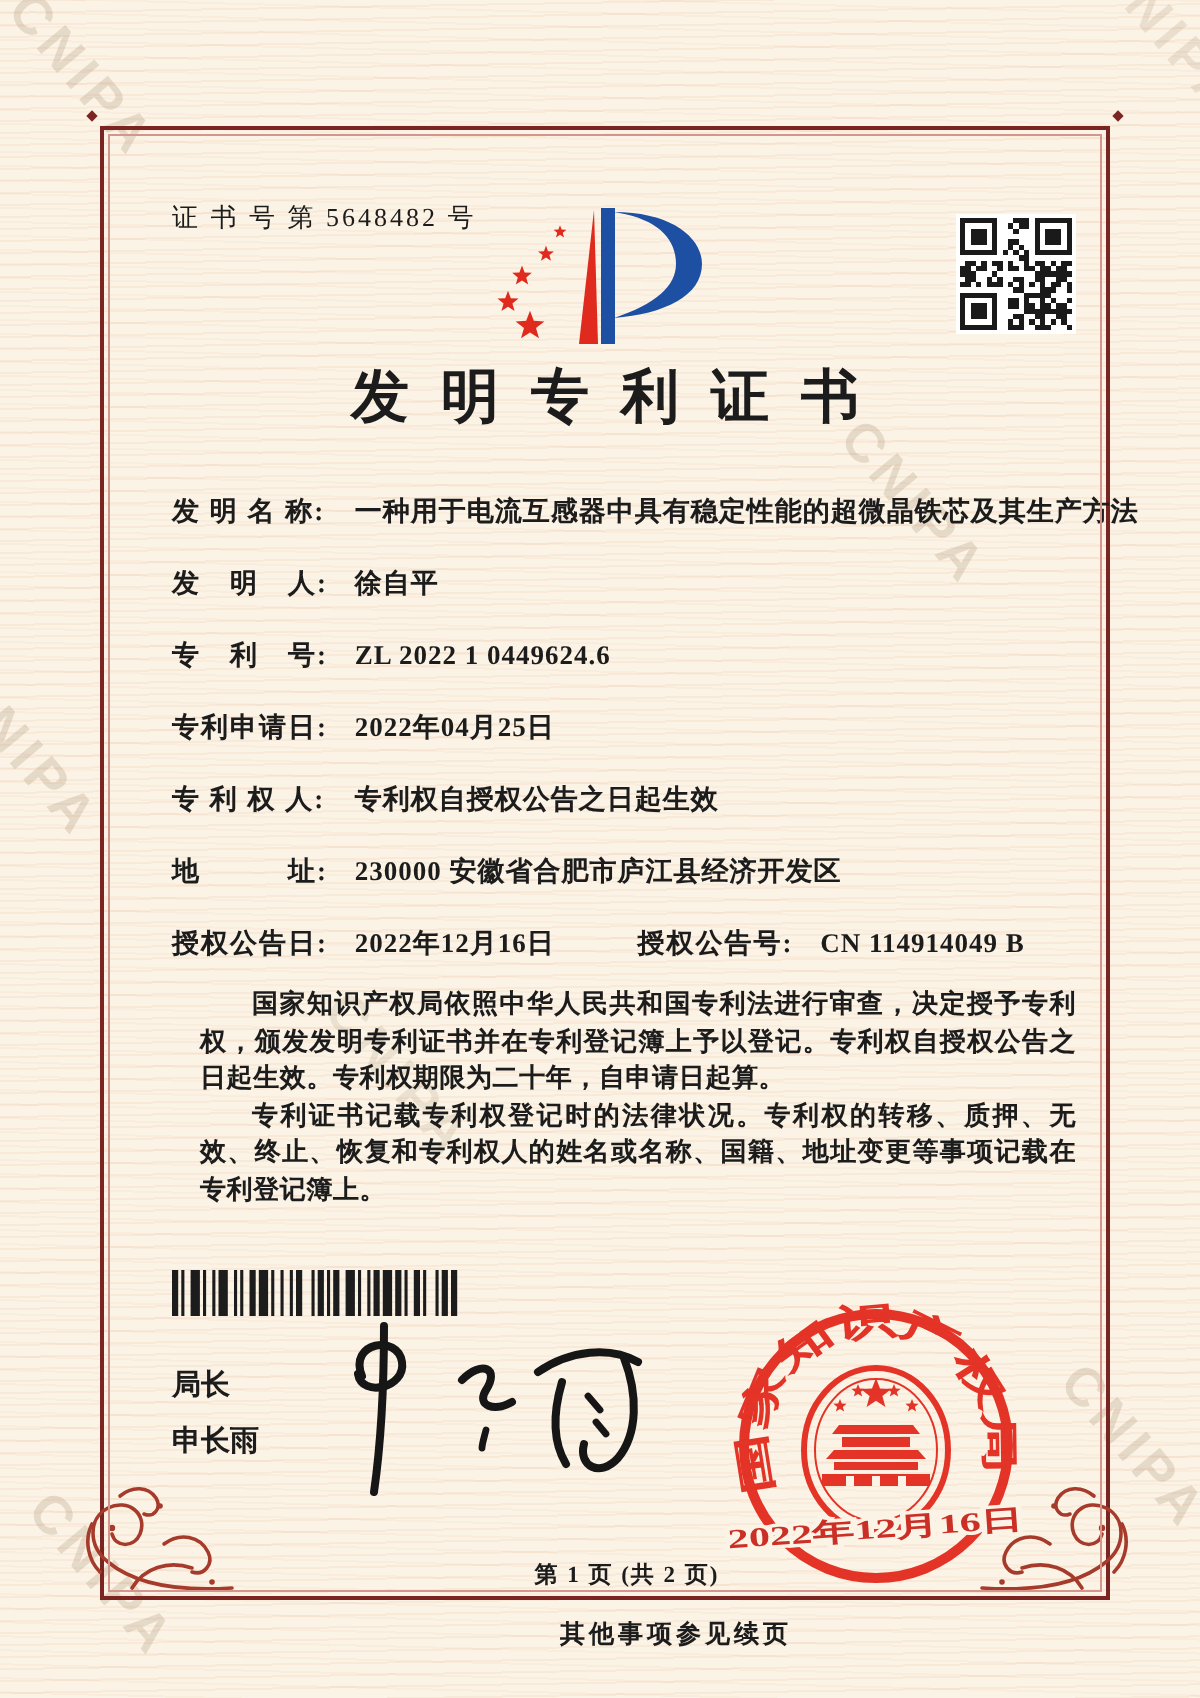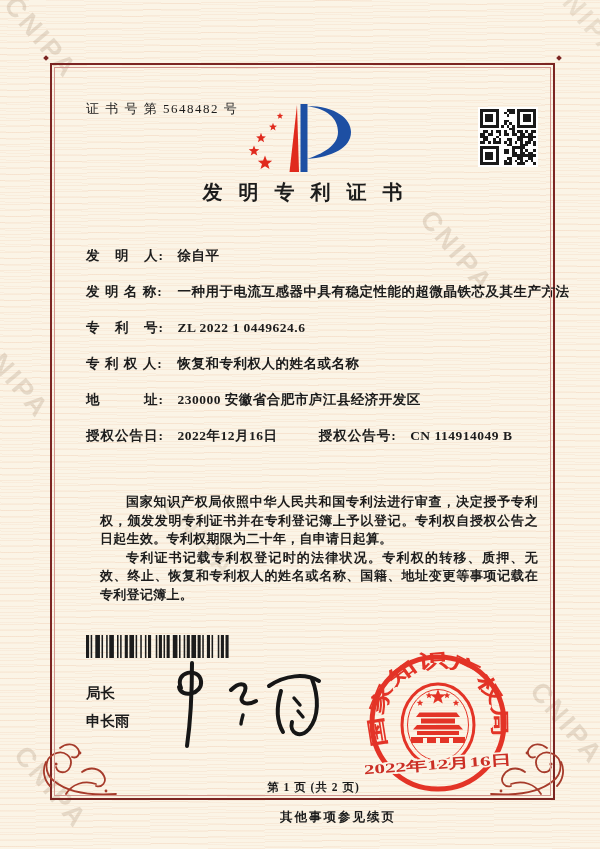--- a/index.html
+++ b/index.html
@@ -31,21 +31,21 @@
     content:""; position:absolute; inset:2px; border:1px solid #d3958c; pointer-events:none;
   }
   .corner-dot{position:absolute; width:4px; height:4px; background:#7b2522; transform:rotate(45deg); z-index:3;}
   .corner-dot.tl{left:-8px; top:-9px;}
   .corner-dot.tr{right:-8px; top:-9px;}
   .cert-no{position:absolute; left:34px; top:35px; font-size:13px; font-weight:400; letter-spacing:1.5px;}
   .logo{position:absolute; left:188px; top:34px; width:130px; height:84px;}
   .qr{position:absolute; left:426px; top:42px; width:60px; height:60px; background:#fff; padding:2px; box-sizing:border-box;}
   .title{
     position:absolute; left:0; top:114px; width:100%; text-align:center;
-    font-size:20px; font-weight:700; letter-spacing:16px; text-indent:16px;
+    font-size:29px; font-weight:700; letter-spacing:16px; text-indent:16px;
   }
   .fields{position:absolute; left:34px; top:182px; width:440px;}
   .frow{height:36px; font-size:13.5px; font-weight:700; white-space:nowrap;}
   .flabel{display:inline-block; min-width:88px; letter-spacing:1px;}
   .fvalue{letter-spacing:0.5px;}
   .fvalue.second{margin-left:0;}
   .flabel.second{margin-left:38px;}
   .body-text{
     position:absolute; left:48px; top:428px; width:438px;
     font-size:13px; line-height:18.6px; font-weight:600; 
@@ -234,34 +234,38 @@
             <rect x="16" y="20" width="1" height="1"></rect>
             <rect x="20" y="20" width="1" height="1"></rect>
           </g>
       </g>
     </svg>
 
     <div class="title">发明专利证书</div>
 
     <div class="fields">
       <div class="frow">
+        <span class="flabel">发 明 名 称:</span>
+        <span class="fvalue">一种用于电流互感器中具有稳定性能的超微晶铁芯及其生产方法</span>
+      </div>
+      <div class="frow">
         <span class="flabel">发　明　人:</span>
         <span class="fvalue">徐自平</span>
       </div>
       <div class="frow">
-        <span class="flabel">发 明 名 称:</span>
-        <span class="fvalue">一种用于电流互感器中具有稳定性能的超微晶铁芯及其生产方法</span>
-      </div>
-      <div class="frow">
         <span class="flabel">专　利　号:</span>
         <span class="fvalue">ZL 2022 1 0449624.6</span>
       </div>
       <div class="frow">
+        <span class="flabel">专利申请日:</span>
+        <span class="fvalue">2022年04月25日</span>
+      </div>
+      <div class="frow">
         <span class="flabel">专 利 权 人:</span>
-        <span class="fvalue">恢复和专利权人的姓名或名称</span>
+        <span class="fvalue">专利权自授权公告之日起生效</span>
       </div>
       <div class="frow">
         <span class="flabel">地　　　址:</span>
         <span class="fvalue">230000 安徽省合肥市庐江县经济开发区</span>
       </div>
       <div class="frow">
         <span class="flabel">授权公告日:</span>
         <span class="fvalue">2022年12月16日</span>
         <span class="flabel second">授权公告号:</span>
         <span class="fvalue second">CN 114914049 B</span>

